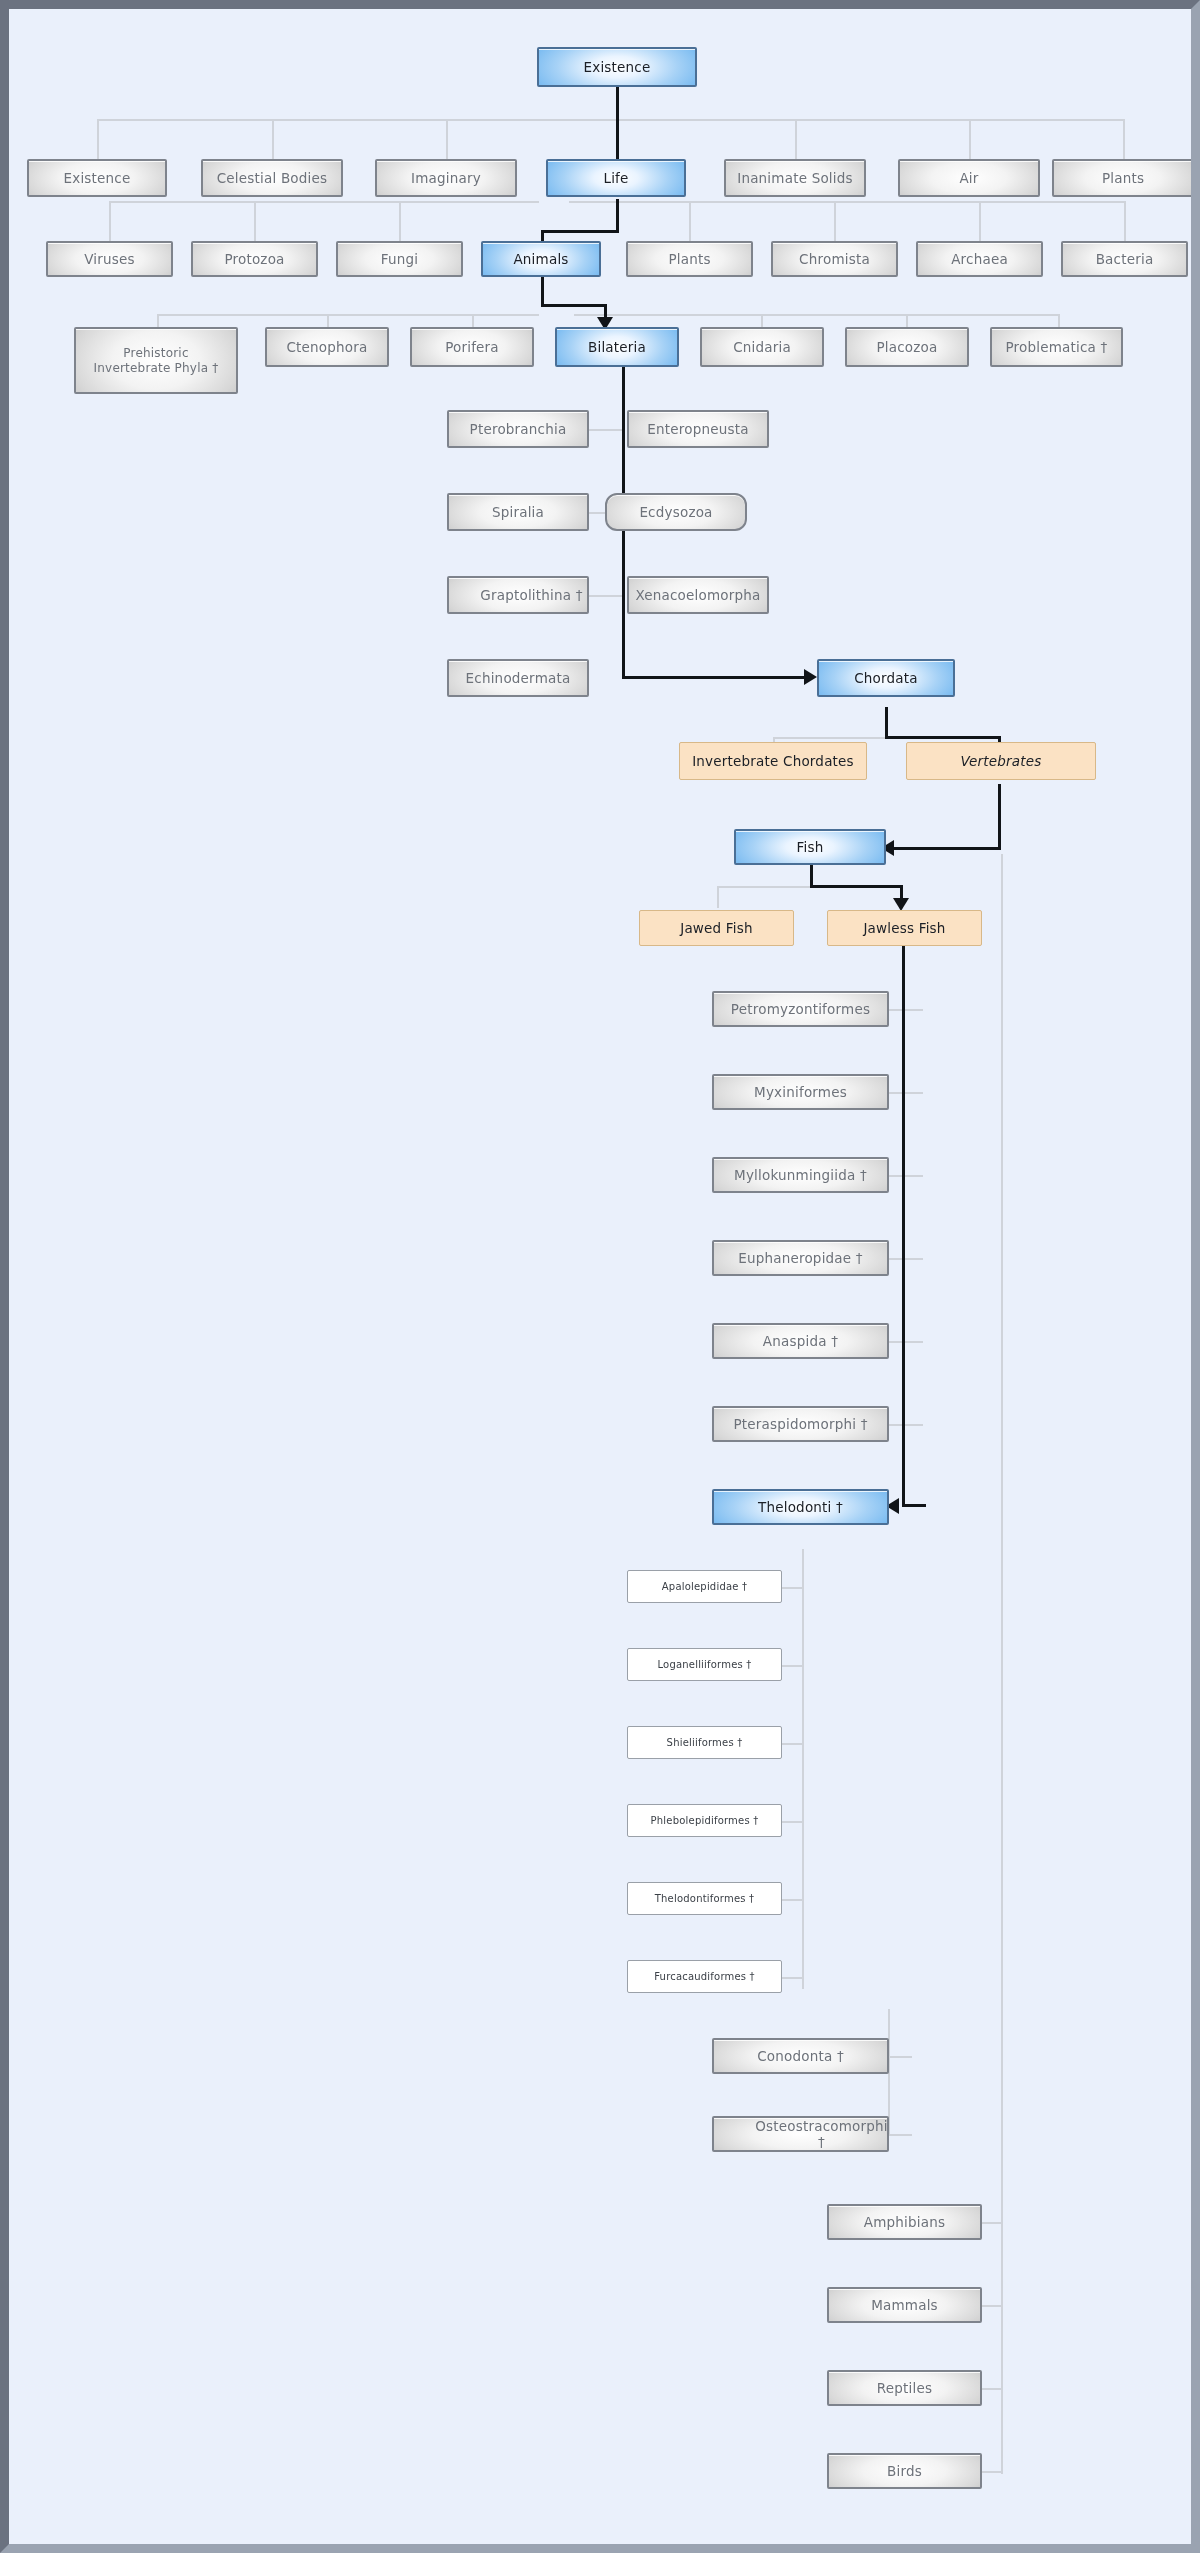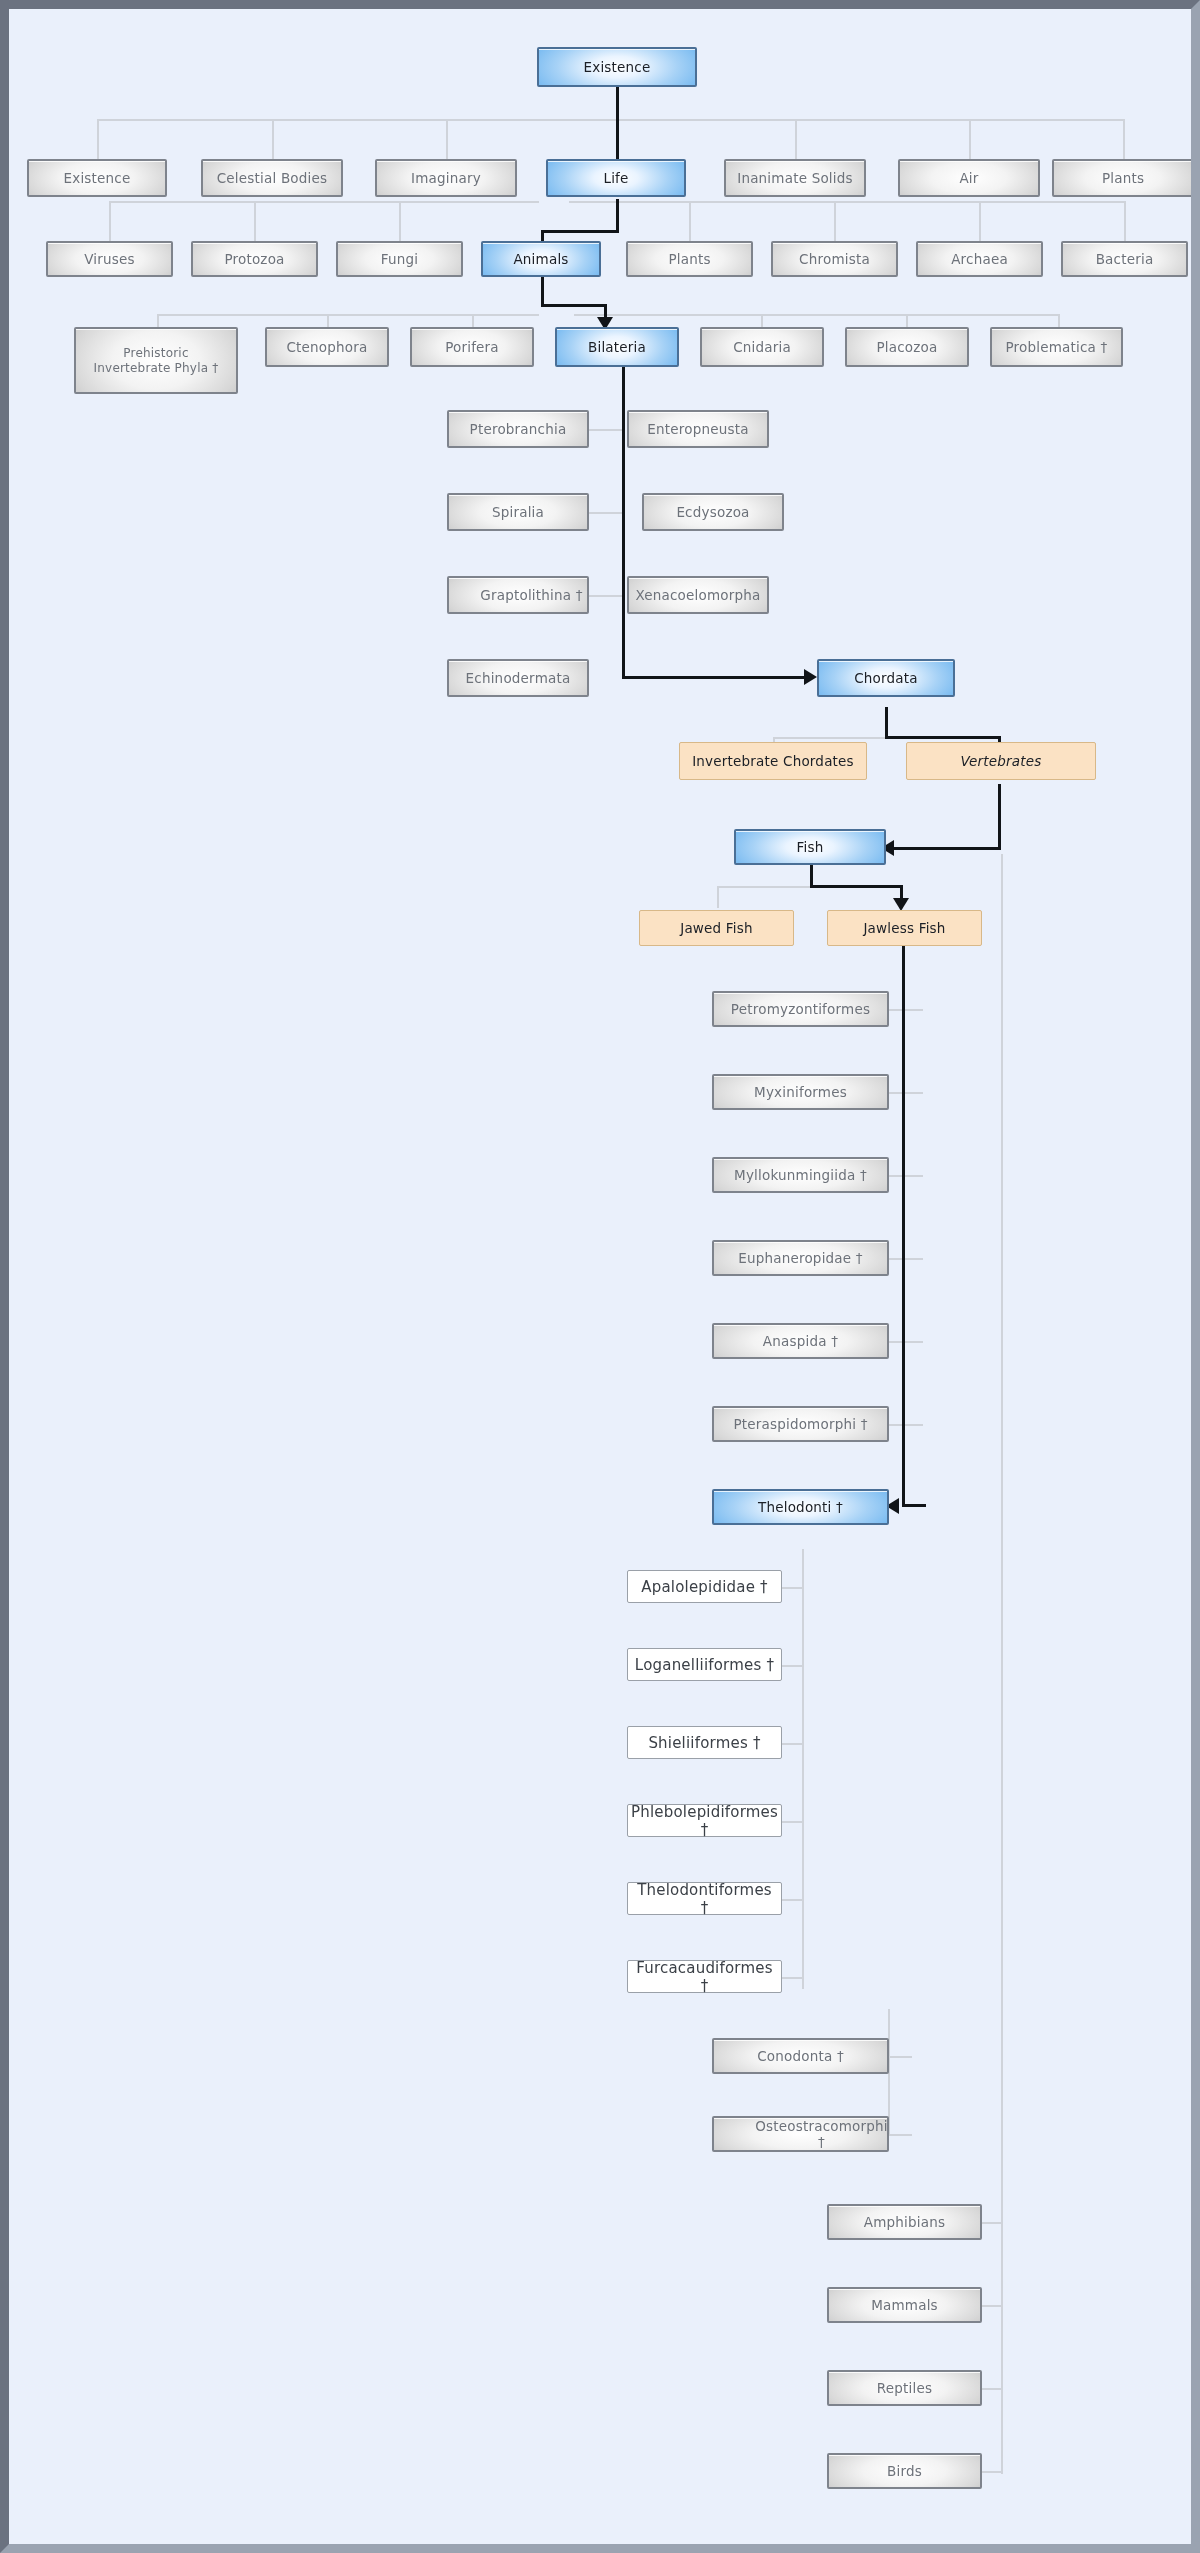--- a/index.html
+++ b/index.html
@@ -72,21 +72,21 @@
   .peach{
     color:#1b1f26;
     border:1.5px solid #d8b888;
     background:#fbe2c4;
   }
   
   .white{
     color:#3b4047;
     border:1.5px solid #9aa0a8;
     background:#ffffff;
-    font-size:15px;
+    font-size:10px;
   }
   .two-line{font-size:12px;}
 </style>
 </head>
 <body>
 
 <div id="frame">
   <div id="canvas">
 
     <div class="ln h" style="left:88px;  top:110px; width:520px;"></div>
@@ -214,21 +214,21 @@
     <div class="node grey" style="left:691px; top:318px; width:124px; height:40px;">Cnidaria</div>
     <div class="node grey" style="left:836px; top:318px; width:124px; height:40px;">Placozoa</div>
     <div class="node grey" style="left:981px; top:318px; width:133px; height:40px;">Problematica †</div>
 
     <div class="node grey" style="left:438px; top:401px; width:142px; height:38px;">Pterobranchia</div>
     <div class="node grey" style="left:438px; top:484px; width:142px; height:38px;">Spiralia</div>
     <div class="node grey" style="left:438px; top:567px; width:142px; height:38px;padding-left:31px;">Graptolithina †</div>
     <div class="node grey" style="left:438px; top:650px; width:142px; height:38px;">Echinodermata</div>
 
     <div class="node grey" style="left:618px; top:401px; width:142px; height:38px;">Enteropneusta</div>
-    <div class="node grey" style="left:633px; top:484px; width:142px; height:38px;">Ecdysozoa</div>
+    <div class="node grey" style="left:596px; top:484px; width:142px; height:38px;border-radius:12px;">Ecdysozoa</div>
     <div class="node grey" style="left:618px; top:567px; width:142px; height:38px;">Xenacoelomorpha</div>
 
     <div class="node blue" style="left:808px; top:650px; width:138px; height:38px;">Chordata</div>
 
     <div class="node peach" style="left:670px; top:733px; width:188px; height:38px;">Invertebrate Chordates</div>
     <div class="node peach" style="left:897px; top:733px; width:190px; height:38px;font-style:italic;">Vertebrates</div>
 
     <div class="node blue" style="left:725px; top:820px; width:152px; height:36px;">Fish</div>
 
     <div class="node peach" style="left:630px; top:901px; width:155px; height:36px;">Jawed Fish</div>

